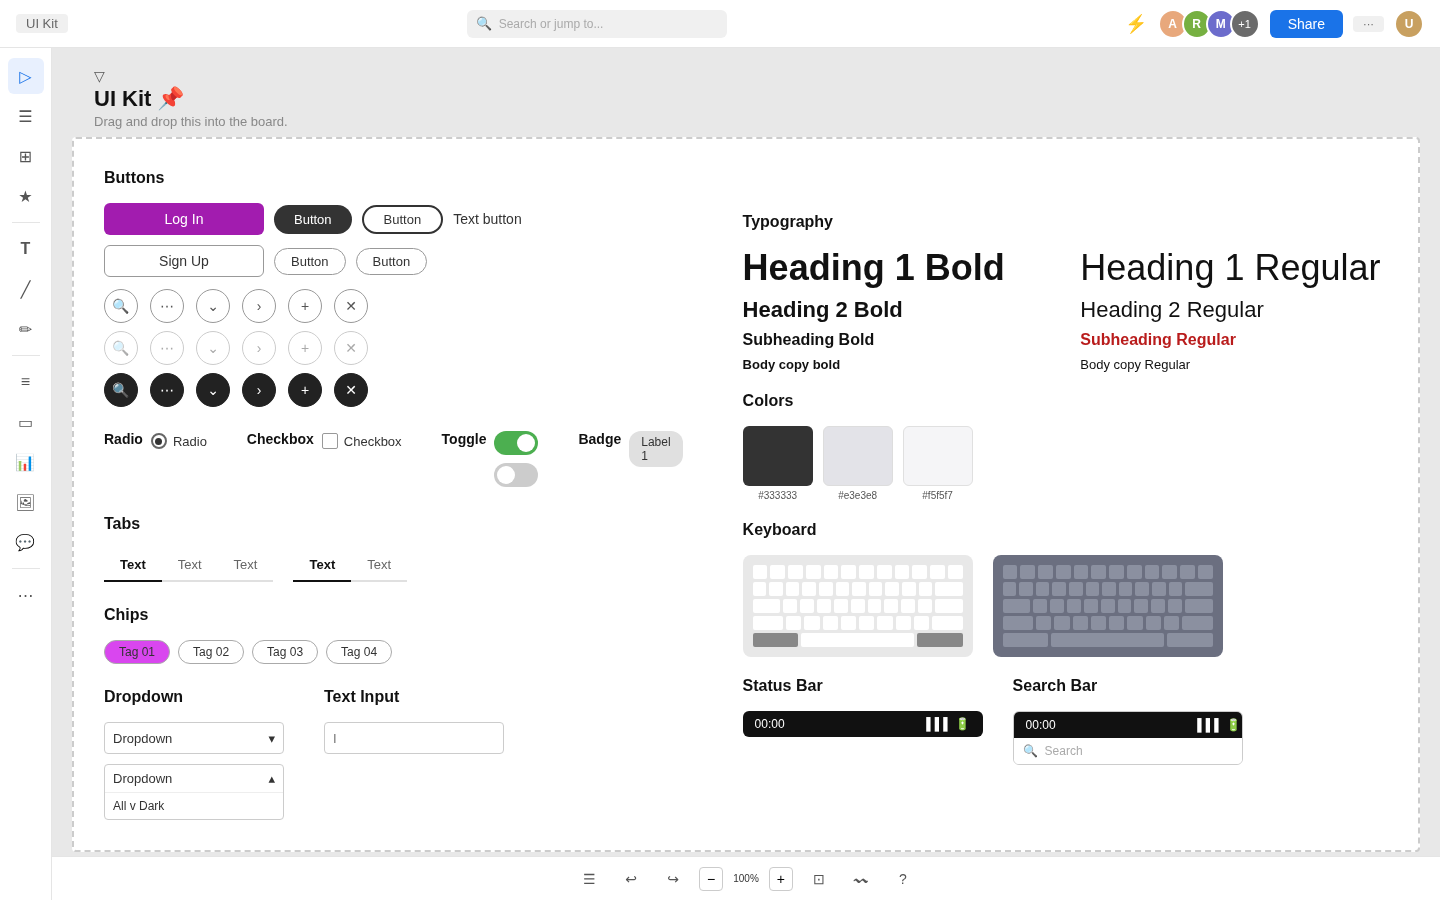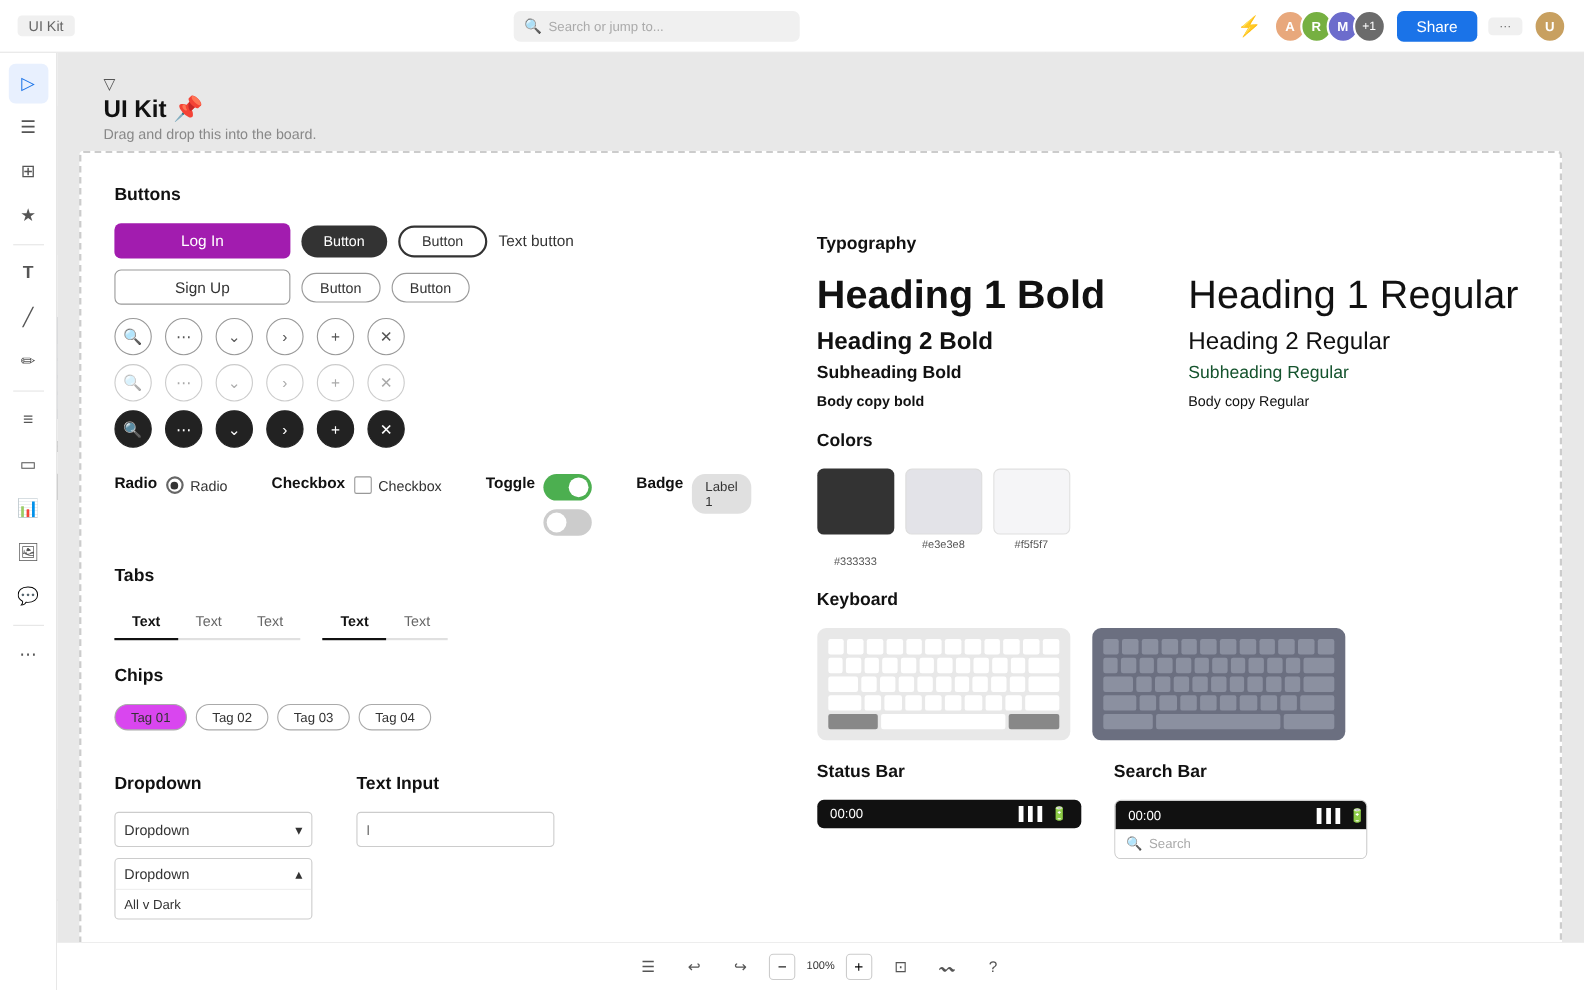--- a/index.html
+++ b/index.html
@@ -115,34 +115,34 @@
     
     .tabs-section { margin-bottom: 24px; }
     .tab-group { display: flex; border-bottom: 2px solid #e0e0e0; }
     .tab-item { padding: 8px 16px; font-size: 13px; color: #666; cursor: pointer; border-bottom: 2px solid transparent; margin-bottom: -2px; }
     .tab-item.active { color: #111; border-bottom: 2px solid #111; font-weight: 600; }
     .tab-group2 { display: flex; border-bottom: 2px solid #e0e0e0; }
     .tab-item2 { padding: 8px 16px; font-size: 13px; color: #666; cursor: pointer; border-bottom: 2px solid transparent; margin-bottom: -2px; }
     .tab-item2.active { color: #111; border-bottom: 2px solid #111; font-weight: 600; }
 
     
-    .chips-section { margin-bottom: 40px; }
+    .chips-section { margin-bottom: 24px; }
     .chips-row { display: flex; gap: 8px; flex-wrap: wrap; }
     .chip { border: 1px solid #aaa; border-radius: 20px; padding: 4px 14px; font-size: 12px; color: #333; cursor: pointer; }
     .chip.active { background: #d946ef; }
 
     
     .typography-section { }
     .typo-grid { display: grid; grid-template-columns: 1fr 1fr; gap: 8px 30px; }
     .typo-h1-bold { font-size: 36px; font-weight: 900; color: #111; }
     .typo-h1-reg { font-size: 36px; font-weight: 400; color: #111; }
     .typo-h2-bold { font-size: 22px; font-weight: 700; color: #111; }
     .typo-h2-reg { font-size: 22px; font-weight: 400; color: #111; }
     .typo-sub-bold { font-size: 16px; font-weight: 700; color: #111; }
-    .typo-sub-reg { font-size: 16px; font-weight: 400; color: #14532d; }
+    .typo-sub-reg { font-size: 16px; font-weight: 700; color: #b91c1c; }
     .typo-body-bold { font-size: 13px; font-weight: 700; color: #111; }
     .typo-body-reg { font-size: 13px; font-weight: 400; color: #111; }
 
     
     .colors-section { margin-top: 20px; }
     .color-swatches { display: flex; gap: 10px; margin-top: 10px; }
     .color-swatch { width: 70px; height: 60px; border-radius: 6px; display: flex; align-items: flex-end; padding: 4px; font-size: 10px; color: #fff; font-weight: 500; }
     .color-swatch.light { color: #666; }
 
     
@@ -390,21 +390,21 @@
             <div class="typo-sub-bold">Subheading Bold</div>
             <div class="typo-sub-reg">Subheading Regular</div>
             <div class="typo-body-bold">Body copy bold</div>
             <div class="typo-body-reg">Body copy Regular</div>
           </div>
         </div>
 
         <div class="colors-section">
           <div class="section-title">Colors</div>
           <div class="color-swatches">
-            <div style="display:flex;flex-direction:column;align-items:center;gap:20px;">
+            <div style="display:flex;flex-direction:column;align-items:center;gap:4px;">
               <div class="color-swatch" style="background:#333333;"></div>
               <span style="font-size:10px;color:#555;">#333333</span>
             </div>
             <div style="display:flex;flex-direction:column;align-items:center;gap:4px;">
               <div class="color-swatch light" style="background:#e3e3e8;border:1px solid #ddd;"></div>
               <span style="font-size:10px;color:#555;">#e3e3e8</span>
             </div>
             <div style="display:flex;flex-direction:column;align-items:center;gap:4px;">
               <div class="color-swatch light" style="background:#f5f5f7;border:1px solid #e0e0e0;"></div>
               <span style="font-size:10px;color:#555;">#f5f5f7</span>

